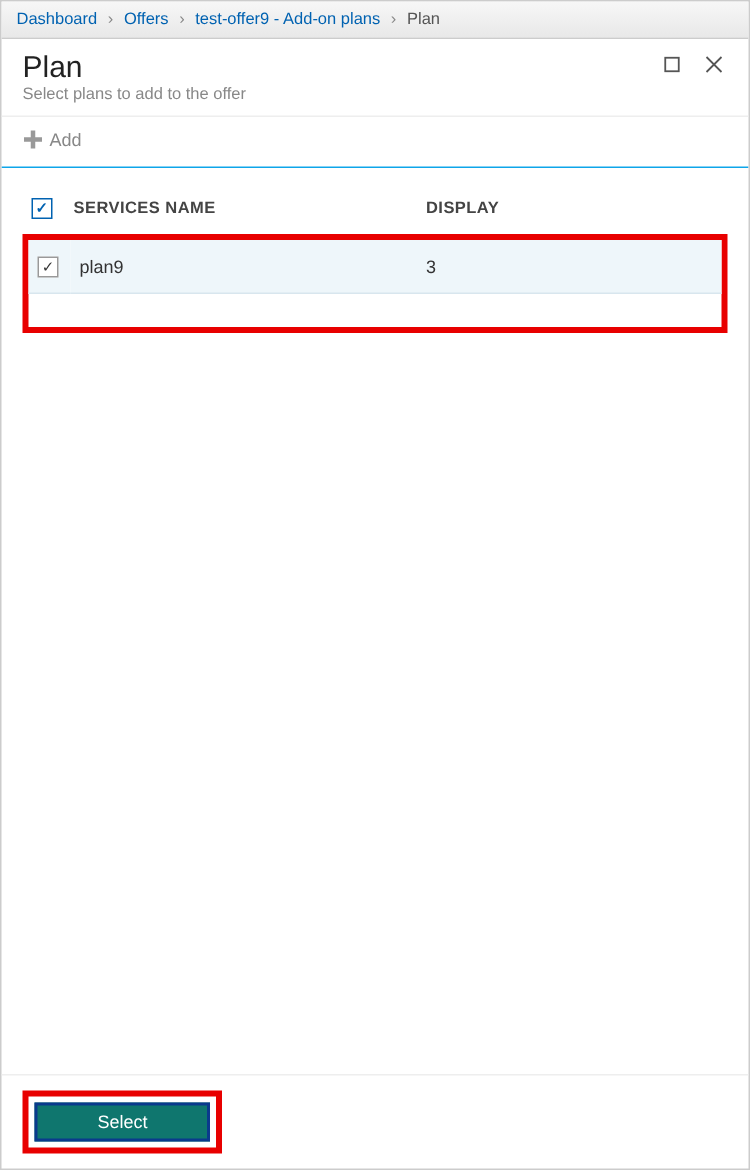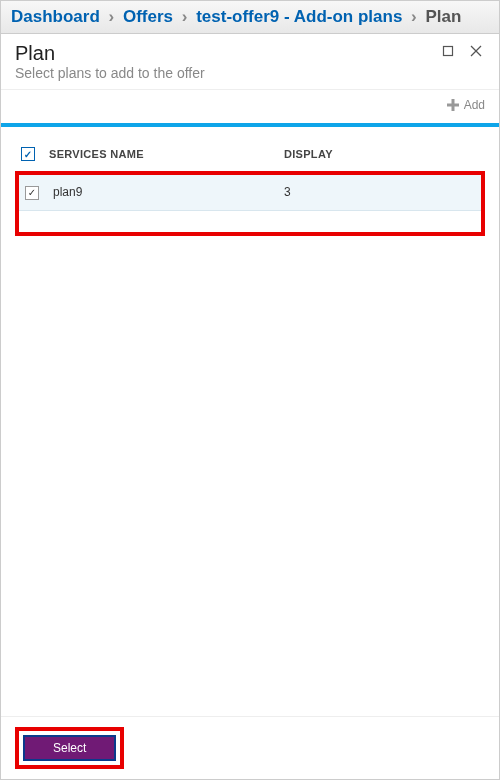--- a/index.html
+++ b/index.html
@@ -14,25 +14,24 @@
       width: 500px;
       height: 780px;
       background: #fff;
       display: flex;
       flex-direction: column;
       border: 1px solid #ccc;
     }
     
     .breadcrumb {
       padding: 6px 10px;
-      font-size: 17px;
+      font-size: 11px;
       color: #555;
       background: linear-gradient(#f7f7f7, #e8e8e8);
       border-bottom: 1px solid #ccc;
-      font-weight: bold;
     }
     .breadcrumb a {
       color: #0062b1;
       text-decoration: none;
     }
     .breadcrumb .sep {
       color: #888;
       margin: 0 4px;
     }
     .breadcrumb .current {
@@ -47,40 +46,39 @@
     }
     .blade-title-wrap {
       flex: 1;
     }
     .blade-title {
       font-size: 20px;
       font-weight: 400;
       color: #222;
     }
     .blade-subtitle {
-      font-size: 14px;
+      font-size: 11px;
       color: #888;
       margin-top: 0px;
     }
     .blade-header .win-btn {
       width: 18px;
       height: 18px;
       margin-left: 10px;
       color: #555;
       display: flex;
       align-items: center;
       justify-content: center;
       cursor: pointer;
     }
     .win-btn svg { display: block; }
     
     .toolbar {
       padding: 8px 14px;
-      border-bottom: 4px solid #0ea5e9;
-      text-align: right;
+      border-bottom: 1px solid #0ea5e9;
     }
     .tool-add {
       display: inline-flex;
       align-items: center;
       color: #888;
       cursor: pointer;
       font-size: 12px;
     }
     .tool-add svg {
       margin-right: 4px;
@@ -156,25 +154,25 @@
     .footer {
       border-top: 1px solid #eee;
       padding: 10px 14px;
     }
     .select-wrap {
       display: inline-block;
       border: 4px solid #e80000;
       padding: 4px;
     }
     .select-btn {
-      background: #701a75;
+      background: #0f766e;
       border: 2px solid #0a3a8c;
       color: #fff;
       font-size: 12px;
-      padding: 4px 28px;
+      padding: 4px 40px;
       cursor: pointer;
       font-family: inherit;
     }
   </style>
 </head>
 <body>
 
 <div class="breadcrumb">
   <a href="#">Dashboard</a>
   <span class="sep">›</span>

